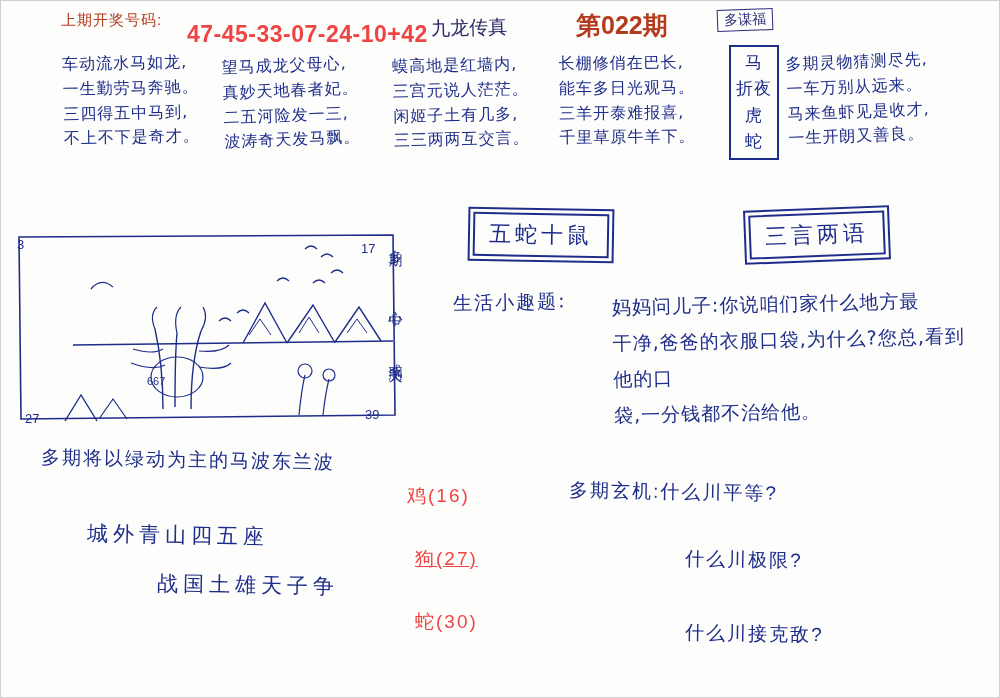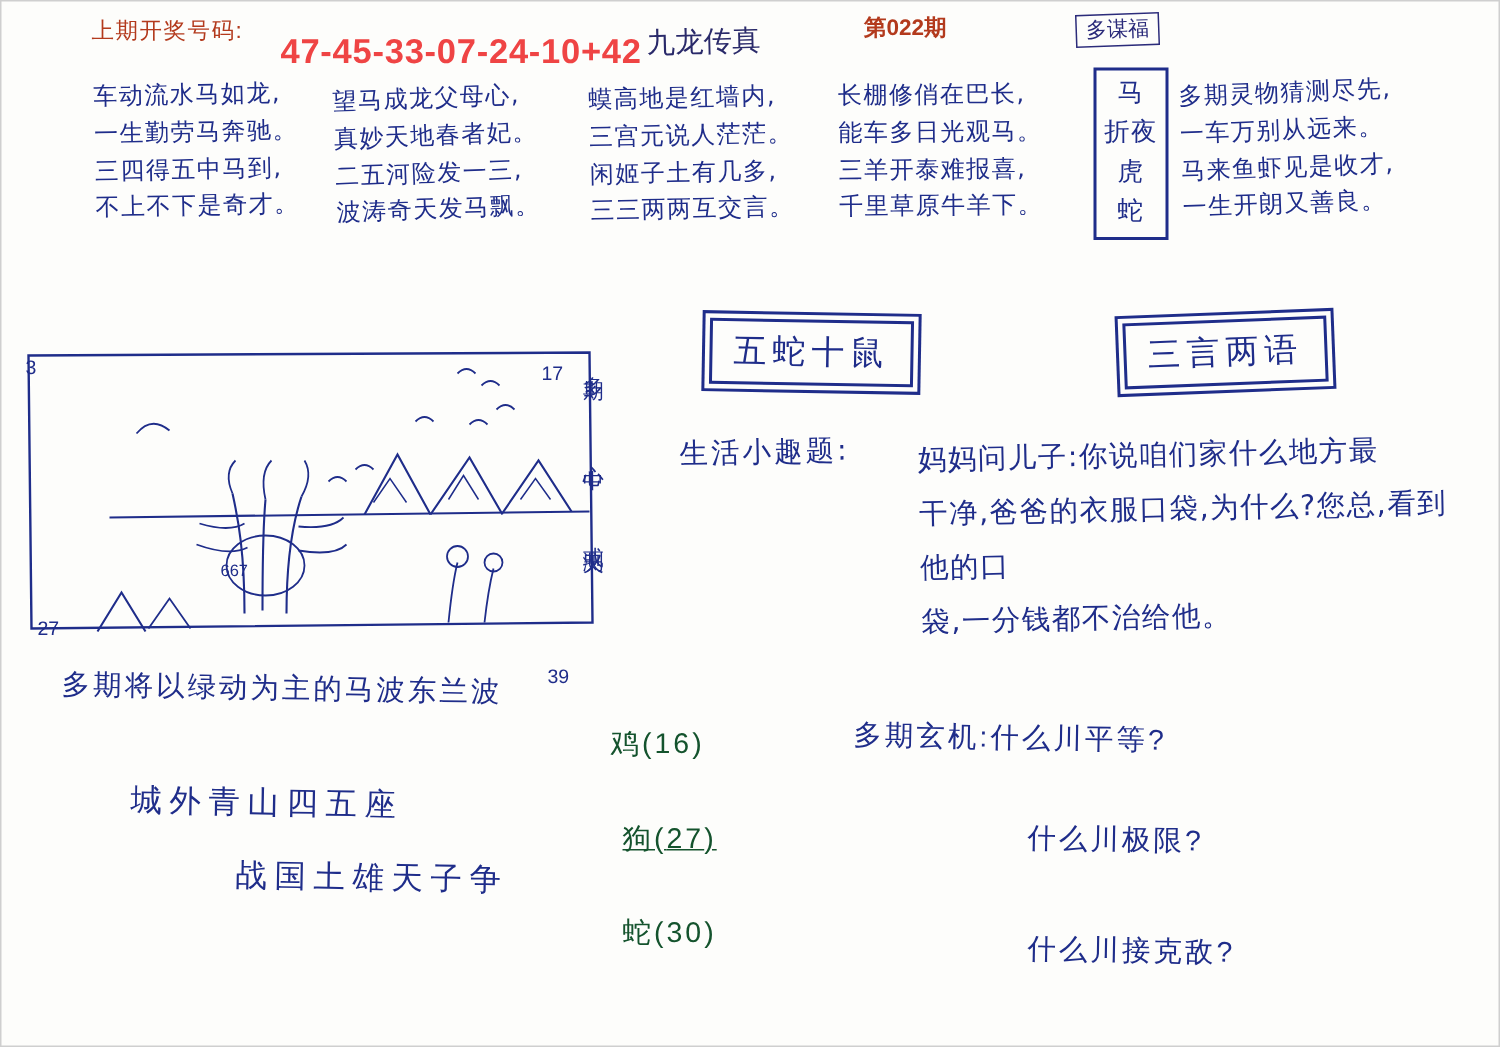--- a/index.html
+++ b/index.html
@@ -44,21 +44,21 @@
     top: 14px;
     font-size: 19px;
     color: #2a2a6a;
     font-family: "DejaVu Serif", serif;
     transform: rotate(-1.5deg);
   }
   .hdr-issue {
     position: absolute;
     left: 575px;
     top: 8px;
-    font-size: 15px;
+    font-size: 25px;
     font-weight: bold;
     color: #b33a1d;
   }
   .hdr-corner {
     position: absolute;
     left: 716px;
     top: 8px;
     font-size: 14px;
     color: #2b2b7a;
     border: 1px solid #2b2b7a;
@@ -127,21 +127,21 @@
     position: absolute;
     color: #1f2d8a;
     font-size: 14px;
     writing-mode: vertical-rl;
     letter-spacing: 3px;
   }
 
   
   .ans-row {
     position: absolute;
-    color: #14532d;
+    color: #ef4444;
     font-size: 19px;
     letter-spacing: 2px;
   }
 
   .qline {
     position: absolute;
     color: #1f2d8a;
     font-size: 19px;
     letter-spacing: 2px;
     white-space: nowrap;
@@ -247,21 +247,21 @@
 
       <path d="M286,186 C288,166 290,154 292,146" fill="none" stroke="#1f2d8a" stroke-width="1.2"></path>
       <circle cx="292" cy="142" r="7" fill="none" stroke="#1f2d8a" stroke-width="1.2"></circle>
       <path d="M310,186 C312,168 314,158 316,150" fill="none" stroke="#1f2d8a" stroke-width="1.2"></path>
       <circle cx="316" cy="146" r="6" fill="none" stroke="#1f2d8a" stroke-width="1.2"></circle>
     </svg>
 
     <div class="draw-label" style="left:4px; top:8px;">3</div>
     <div class="draw-label" style="left:348px; top:12px;">17</div>
     <div class="draw-label" style="left:12px; top:182px;">27</div>
-    <div class="draw-label" style="left:352px; top:178px;margin-top:36px;">39</div>
+    <div class="draw-label" style="left:352px; top:178px;">39</div>
     <div class="draw-label" style="left:134px; top:146px; font-size:11px;text-align:center;">667</div>
   </div>
 
   <div class="vert-label" style="left:386px; top:238px;">多期</div>
   <div class="vert-label" style="left:386px; top:298px;">心中</div>
   <div class="vert-label" style="left:386px; top:352px;">或测天</div>
 
   <div class="hw slant4" style="left:40px; top:444px; font-size:19px; letter-spacing:2px;">多期将以绿动为主的马波东兰波</div>
 
   <div class="poem slant4" style="left:86px; top:520px;">城外青山四五座</div>

